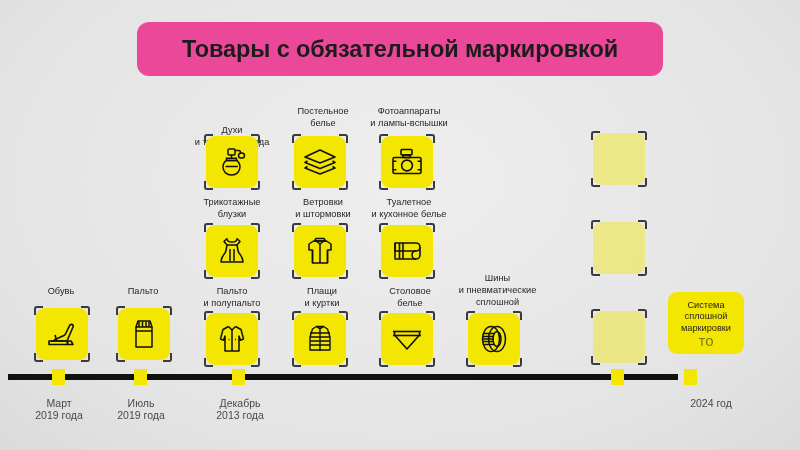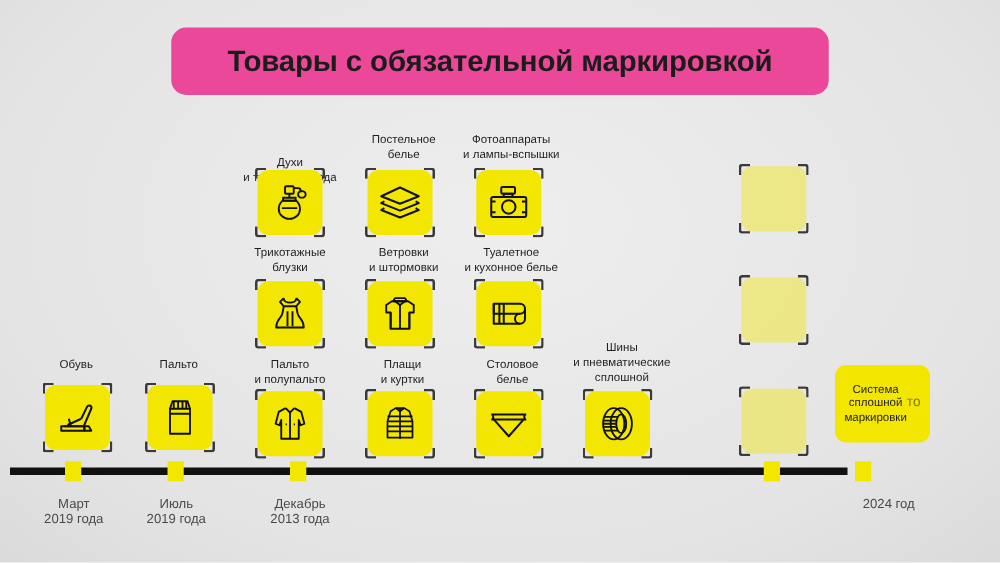--- a/index.html
+++ b/index.html
@@ -87,34 +87,34 @@
     white-space: pre-line;
   }
 
   
   .end-card {
     position: absolute;
     left: 668px; top: 292px;
     width: 76px; height: 62px;
     background: #f3e600;
     border-radius: 9px;
-    display: flex; flex-direction: row;
+    display: flex; flex-direction: column;
     align-items: center; justify-content: center;
     padding: 3px 4px;
   }
   .end-card-text {
     font-size: 9.2px;
     line-height: 11.6px;
     text-align: center;
     color: #1f1f1f;
     white-space: pre-line;
     font-weight: 500;
   }
   .end-card-partial {
-    font-size: 11px;
+    font-size: 15px;
     line-height: 11.6px;
     text-align: center;
     color: #1f1f1f;
     opacity: 0.55;
   }
 </style>
 </head>
 <body>
 
 <div id="stage">

